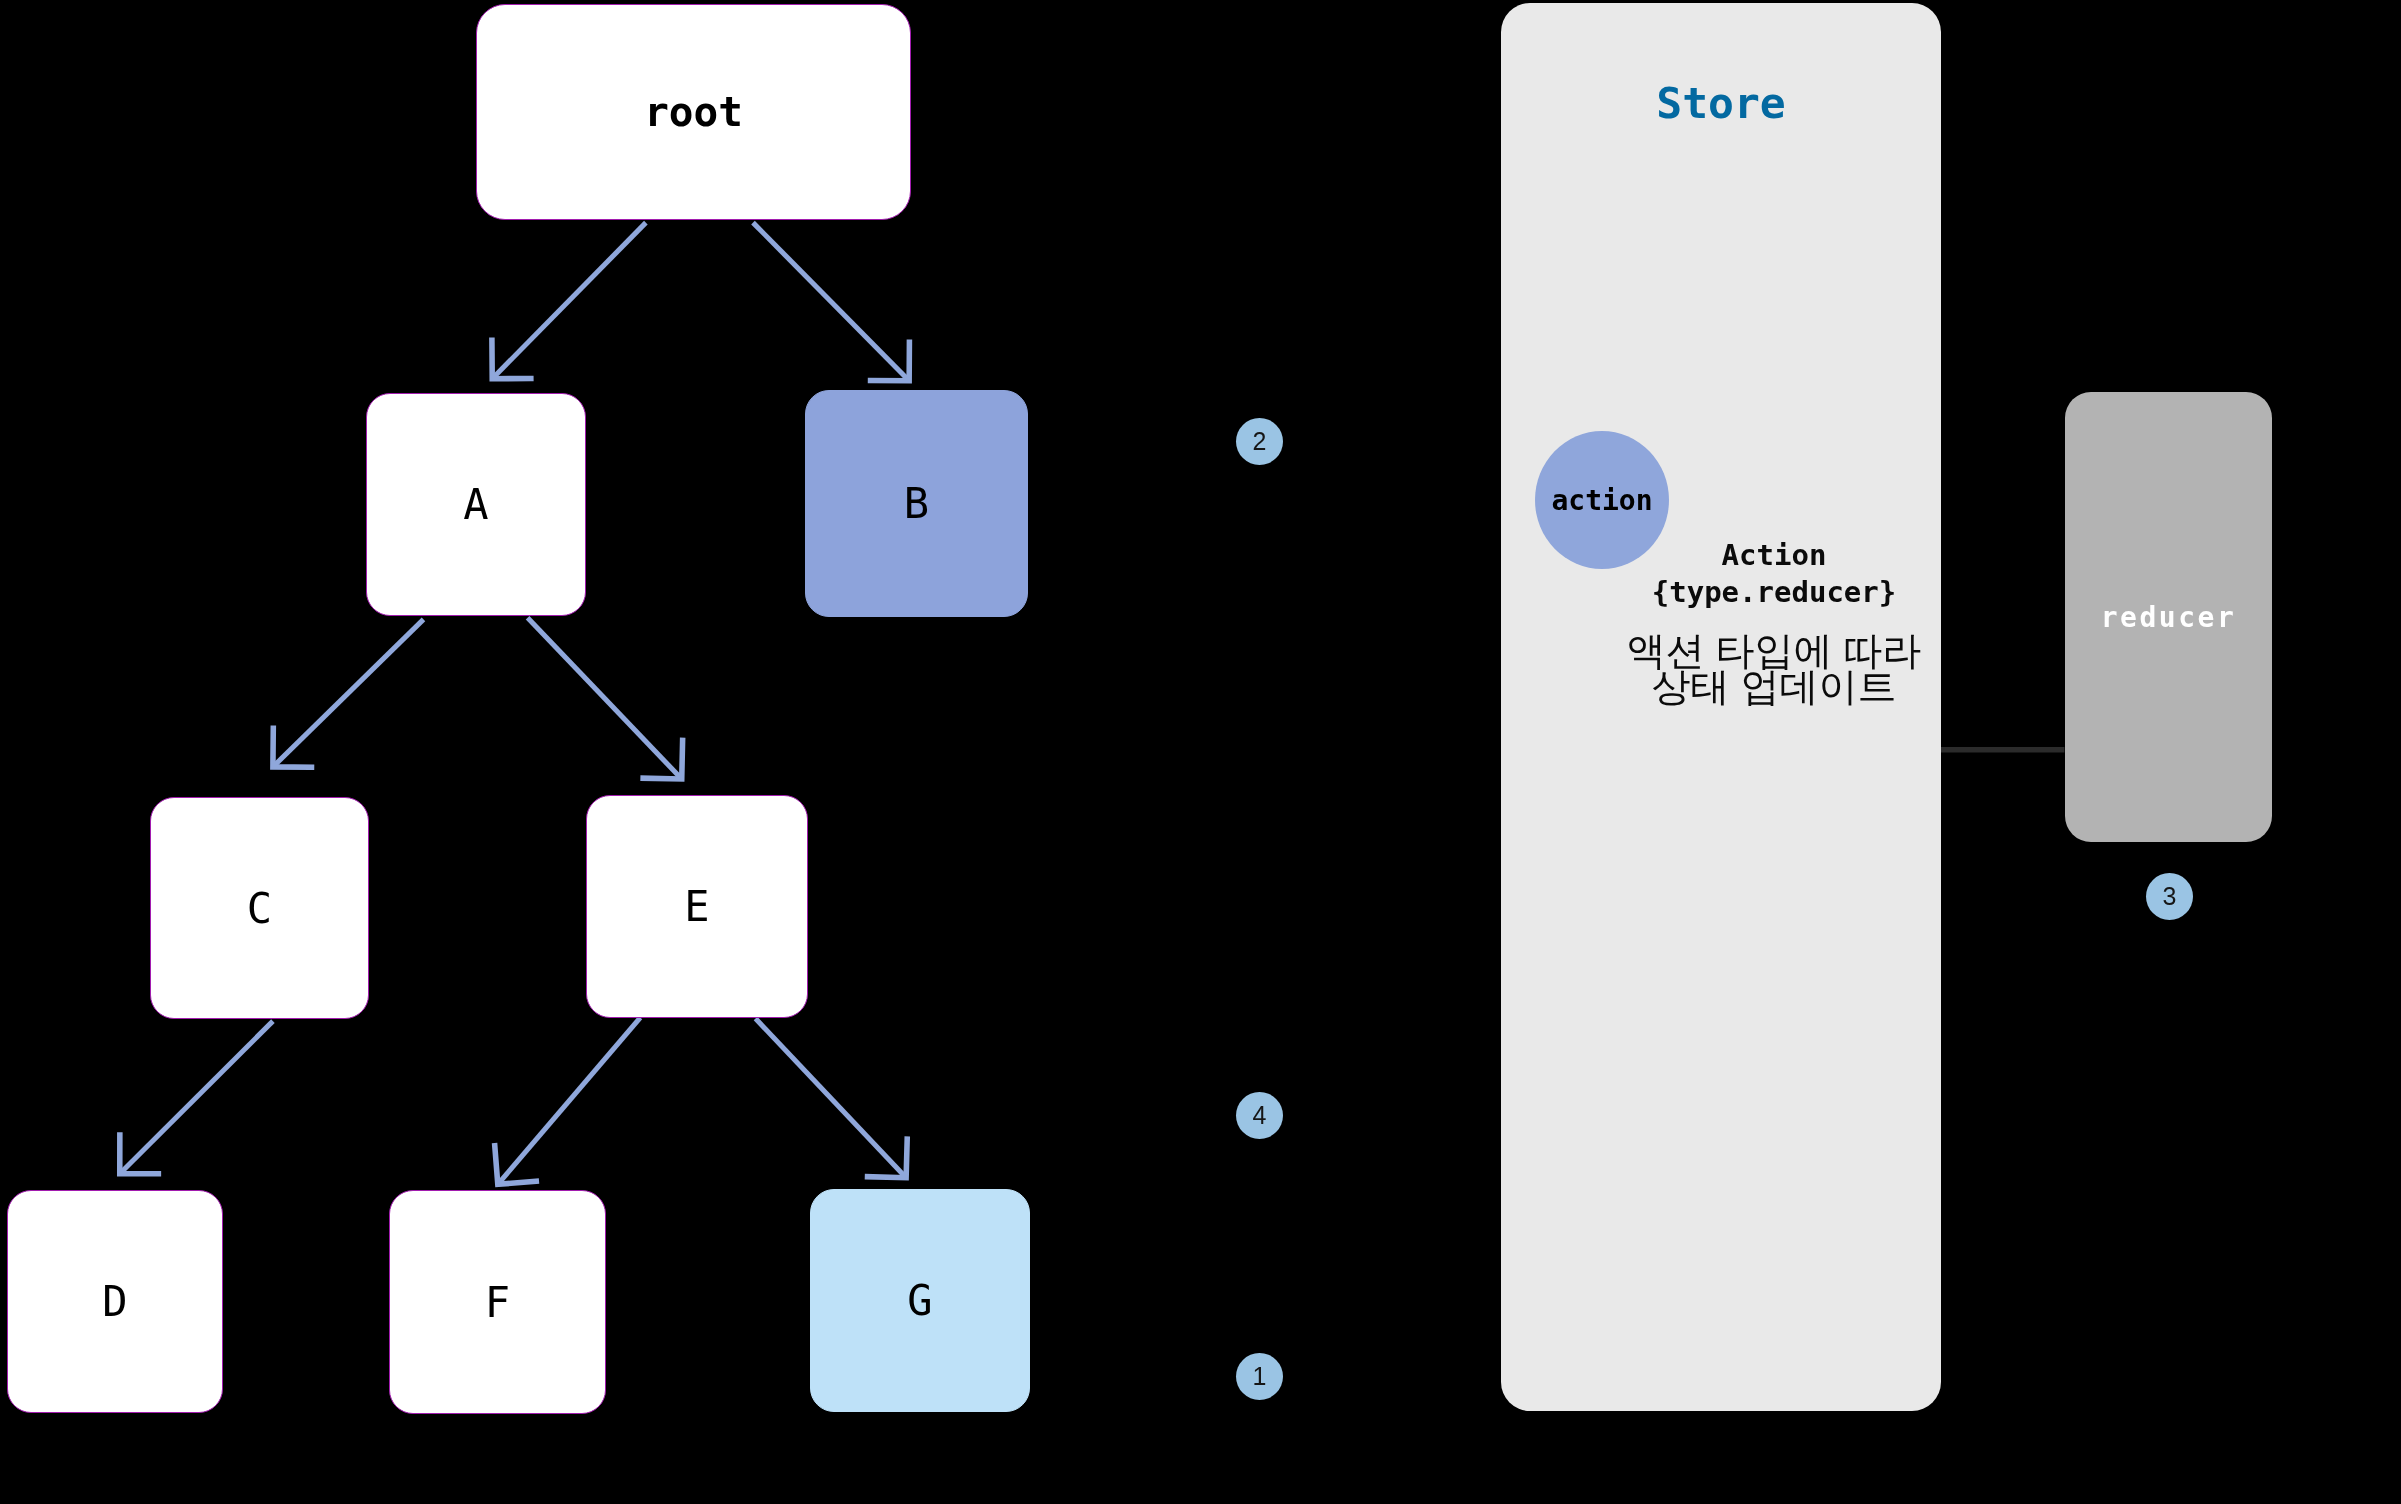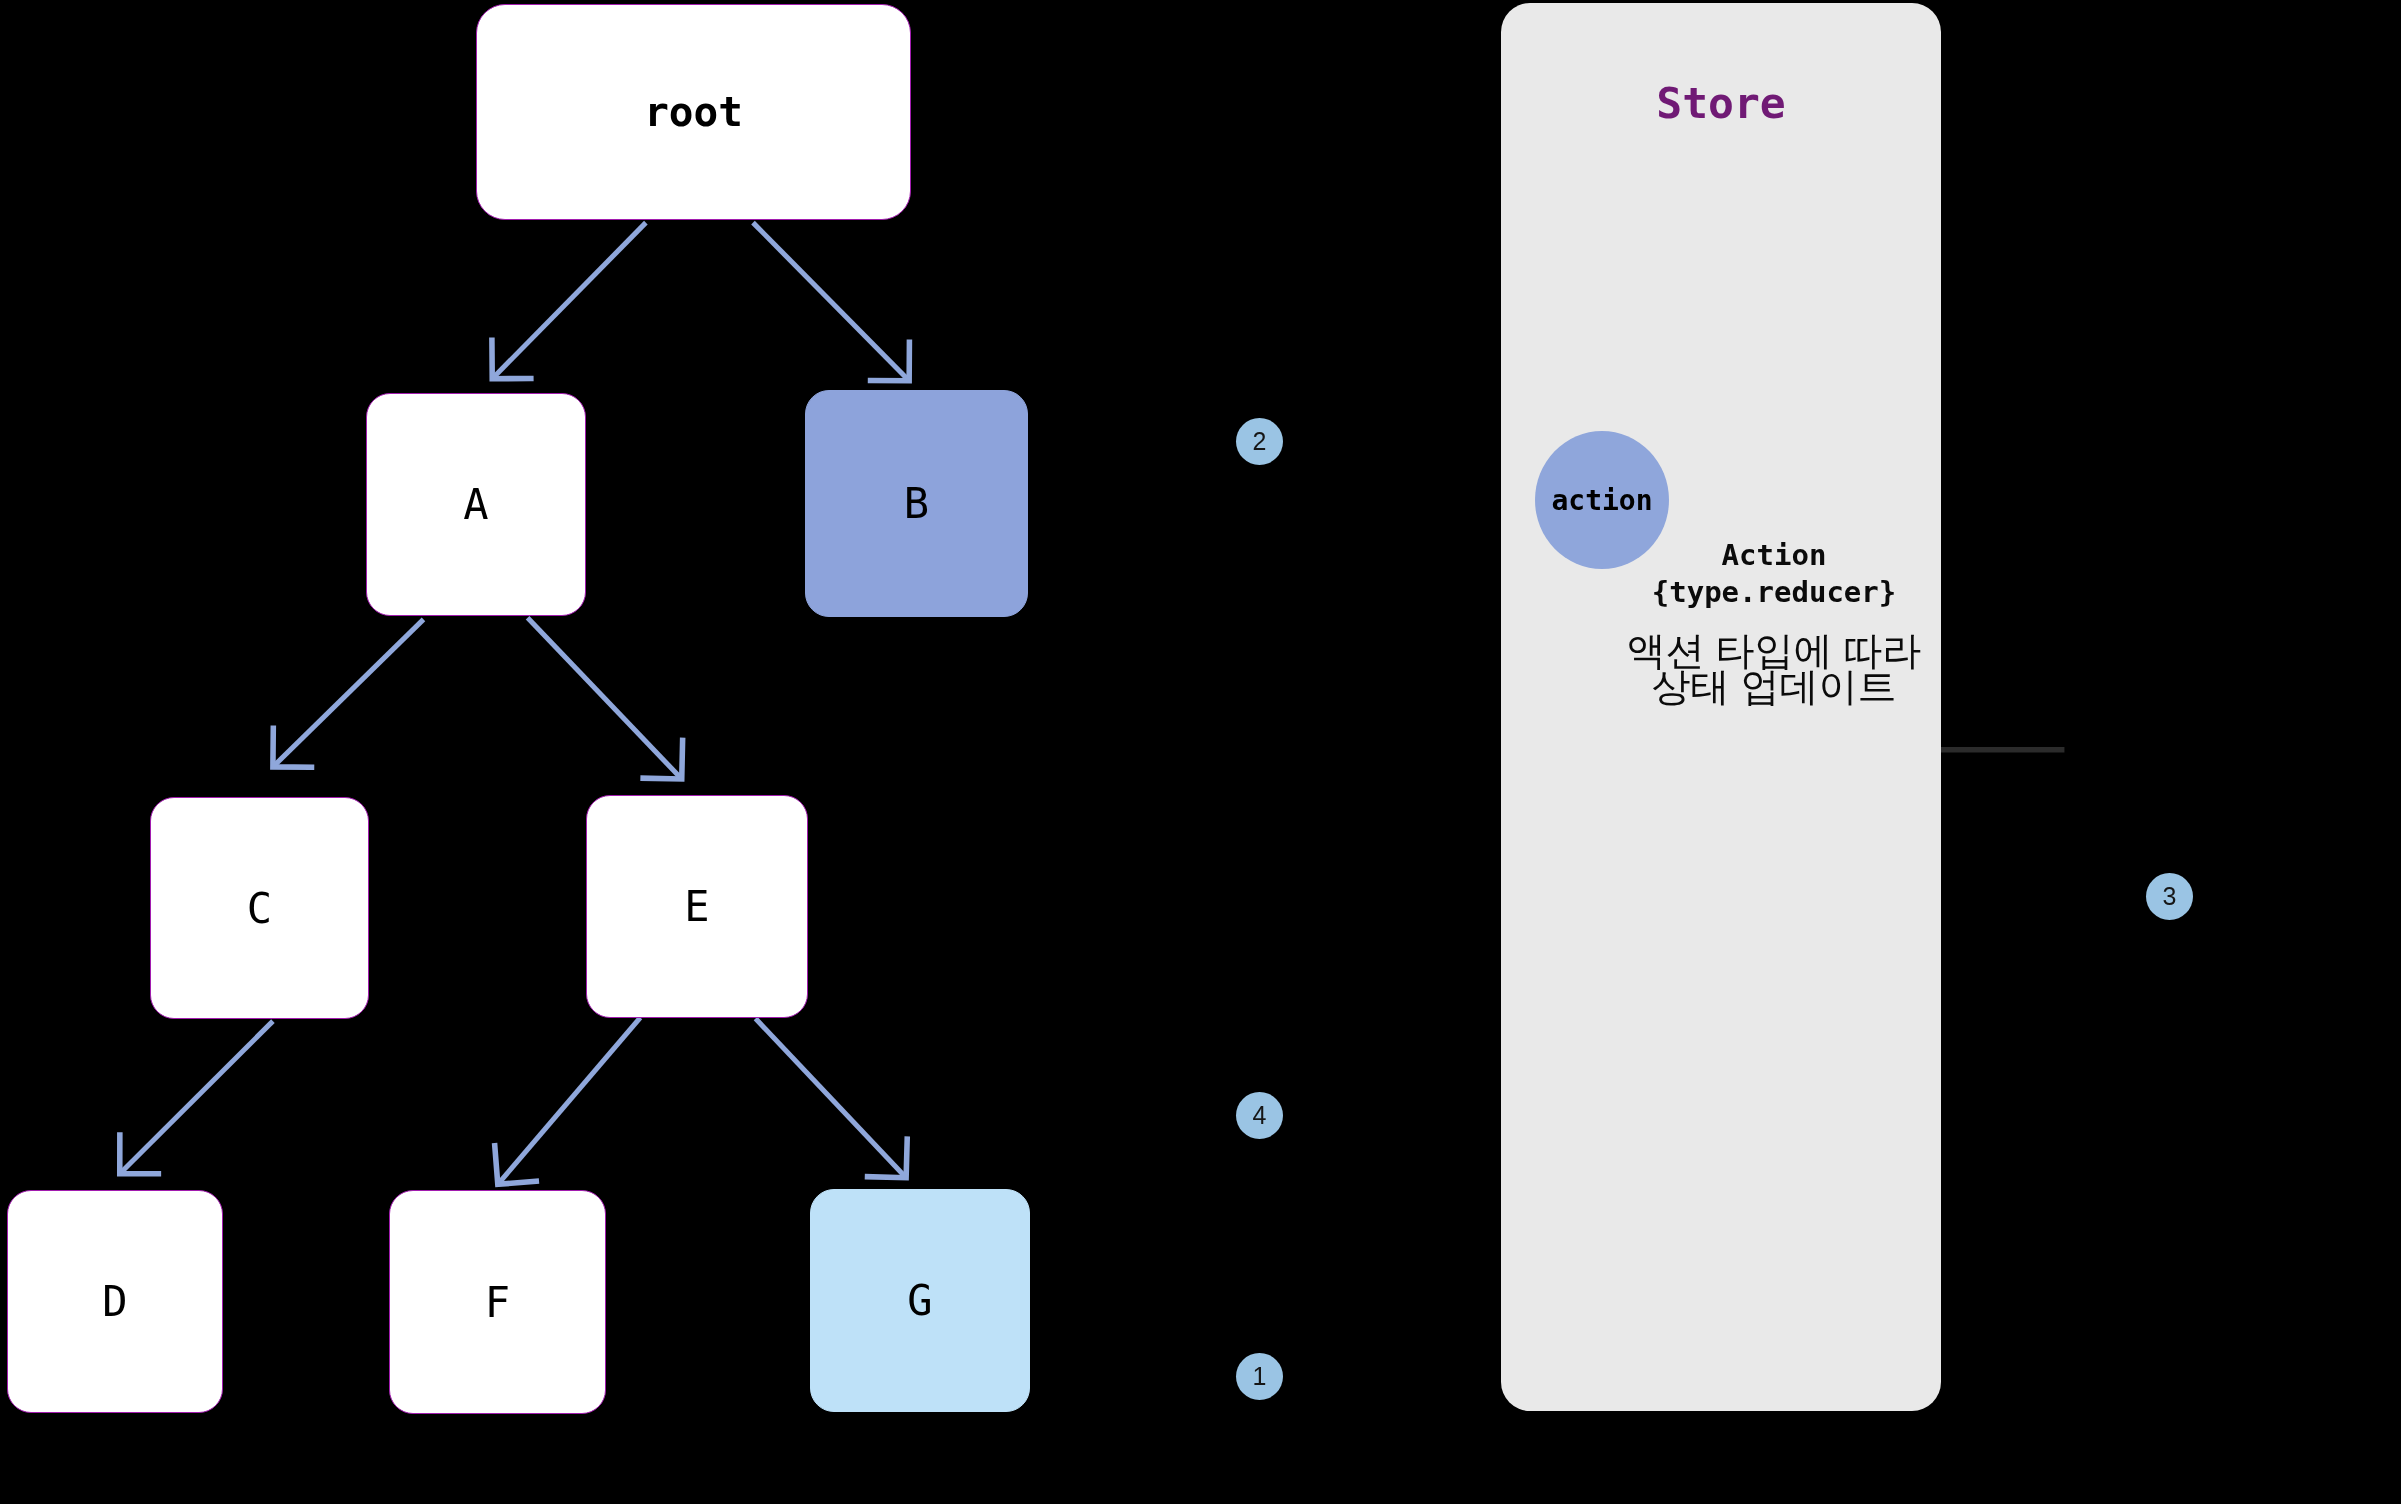--- a/index.html
+++ b/index.html
@@ -9,21 +9,21 @@
 
   .node{position:absolute;box-sizing:border-box;display:flex;align-items:center;justify-content:center;
         background:#ffffff;border:1px solid #a21caf;border-radius:24px;color:#000;
         font-size:42px;font-weight:400;}
   .node.fill-b{background:#8DA3DB;border-color:#8DA3DB;}
   .node.fill-g{background:#BEE1F8;border-color:#BEE1F8;}
   .node.root{font-weight:700;font-size:41px;border-radius:29px;}
 
   .store{position:absolute;left:1501px;top:2.5px;width:440px;height:1408px;background:#E9E9E9;
          border-radius:29px;}
-  .store-title{position:absolute;left:0;top:75px;width:100%;text-align:center;color:#701a75;
+  .store-title{position:absolute;left:0;top:75px;width:100%;text-align:center;color:#0369a1;
          font-size:43px;font-weight:700;}
 
   .action-ellipse{position:absolute;left:1535px;top:431px;width:134px;height:138px;border-radius:50%;
          background:#8FA6DB;display:flex;align-items:center;justify-content:center;
          color:#000;font-size:28px;font-weight:700;}
 
   .action-note{position:absolute;left:1592px;top:537px;width:364px;text-align:center;color:#0b0b0b;}
   .action-note .en{font-size:29px;font-weight:700;line-height:37px;font-family:"DejaVu Sans Mono",monospace;}
   .action-note .ko{font-size:39px;font-weight:500;line-height:36px;
                    font-family:"Liberation Sans","DejaVu Sans",sans-serif;}
@@ -104,20 +104,23 @@
   </div>
 
   <div class="action-note">
     <div class="en">Action</div>
     <div class="en">{type.reducer}</div>
     <div class="note-gap"></div>
     <div class="ko">액션 타입에 따라</div>
     <div class="ko">상태 업데이트</div>
   </div>
 
+  <div class="reducer">
+    <span class="reducer-label">reducer</span>
+  </div>
 
   <div class="badge" style="left:1236px;top:418px;">
     <span>2</span>
   </div>
   <div class="badge" style="left:1236px;top:1092px;">
     <span>4</span>
   </div>
   <div class="badge" style="left:1236px;top:1353px;">
     <span>1</span>
   </div>

